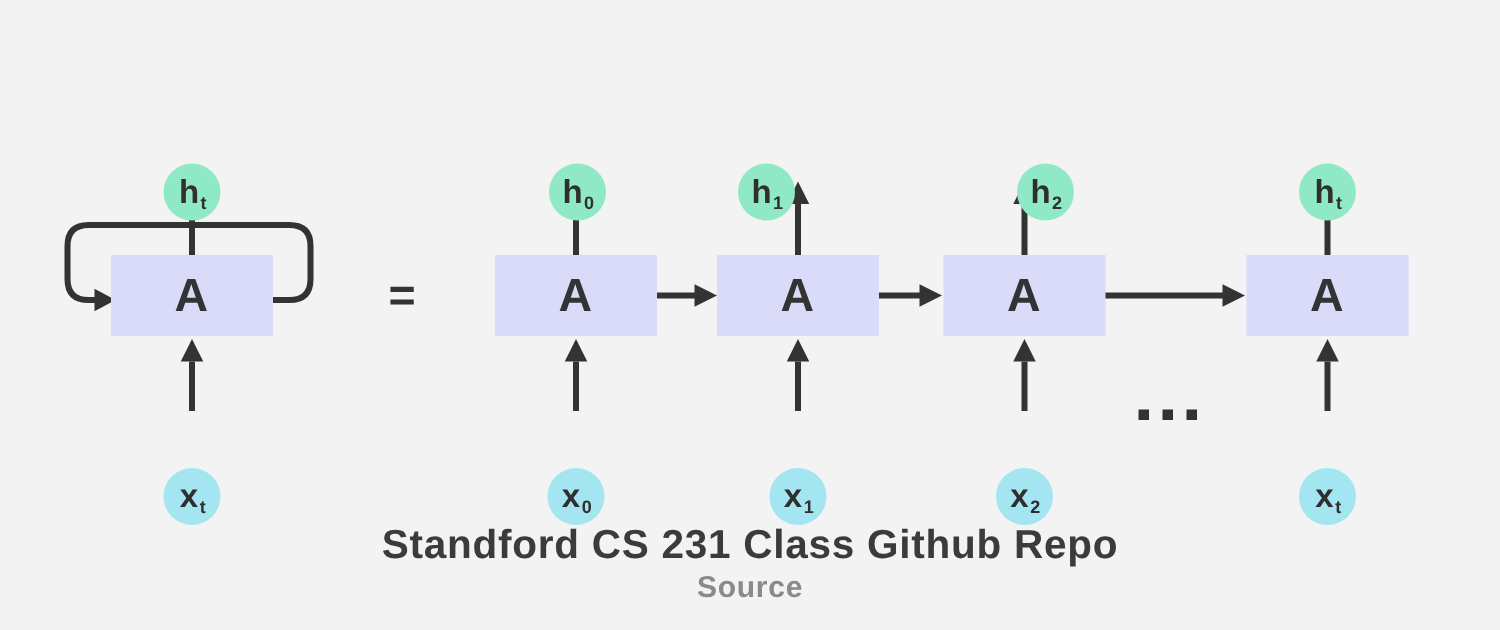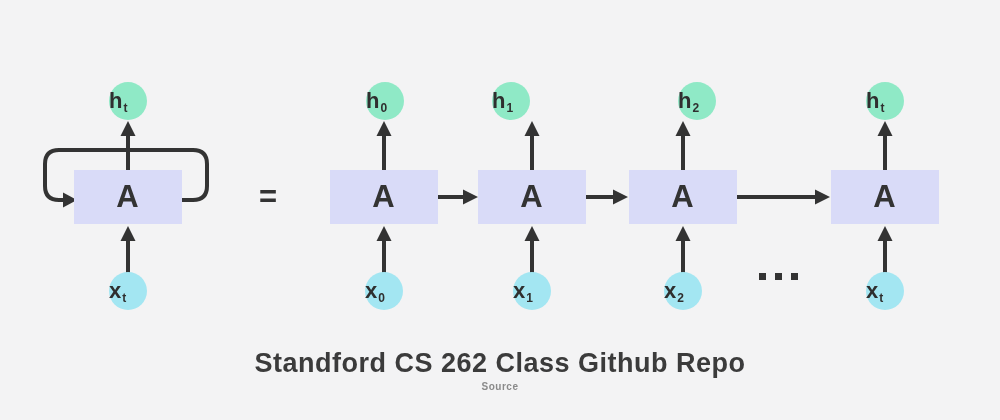--- a/index.html
+++ b/index.html
@@ -9,34 +9,34 @@
   *{box-sizing:border-box; margin:0; padding:0;}
   body{font-family:"Liberation Sans","DejaVu Sans",sans-serif;}
   .stage{position:relative; width:1000px; height:420px; background:var(--background); overflow:hidden;}
   .edges{position:absolute; left:0; top:0; width:1000px; height:420px;}
   .edge{stroke:var(--stroke); stroke-width:4; fill:none;}
   .head{fill:var(--stroke); stroke:none;}
   .cell{position:absolute; top:170px; width:108px; height:54px; background:var(--cell-fill);
         display:flex; align-items:center; justify-content:center;
         font-size:31px; font-weight:700; color:var(--stroke); letter-spacing:1px;}
   .circle{position:absolute; width:38px; height:38px; border-radius:50%;
-        display:flex; align-items:center; 
-        font-weight:700; color:#2f2f2f;}
+        display:flex; align-items:center; justify-content:center;
+        font-weight:700; color:#2f2f2f;margin-top:27px;}
   .circle.out{top:82px; background:var(--output-fill);}
-  .circle.inp{top:272px; background:var(--input-fill);}
+  .circle.inp{top:285px; background:var(--input-fill);}
   .lbl{font-size:22px; line-height:1;}
   .sub{font-size:12px; position:relative; top:4px; left:1px;}
   .equals{position:absolute; left:246px; top:180px; width:44px; height:34px;
         text-align:center; font-size:31px; font-weight:700; color:var(--stroke); line-height:34px;}
   .ellipsis{position:absolute; left:759px; top:273px; display:flex; gap:9px;}
   .ellipsis .dot{width:7px; height:7px; background:var(--stroke);}
   .caption-title{position:absolute; left:0; top:348px; width:1000px; text-align:center;
         font-size:27px; font-weight:700; color:var(--caption-title); letter-spacing:0.5px;}
   .caption-subtitle{position:absolute; left:0; top:381px; width:1000px; text-align:center;
-        font-size:10px; font-weight:700; color:var(--caption-subtitle); letter-spacing:0.5px;}
+        font-size:20px; font-weight:700; color:var(--caption-subtitle); letter-spacing:0.5px;}
 </style>
 </head>
 <body>
 
 <div class="stage">
 
   <svg class="edges" viewBox="0 0 1000 420">
 
     <g>
       <path class="edge" d="M 180 200 L 193 200 Q 207 200 207 186 L 207 164 Q 207 150 193 150 L 59 150 Q 45 150 45 164 L 45 186 Q 45 200 59 200 L 64 200"></path>
@@ -149,16 +149,16 @@
   <div class="circle out" style="left:866px;">
     <span class="lbl"><span>h</span><span class="sub">t</span></span>
   </div>
   <div class="cell" style="left:831px;">
     <span>A</span>
   </div>
   <div class="circle inp" style="left:866px;">
     <span class="lbl"><span>x</span><span class="sub">t</span></span>
   </div>
 
-  <div class="caption-title">Standford CS 262 Class Github Repo</div>
+  <div class="caption-title">Standford CS 231 Class Github Repo</div>
   <div class="caption-subtitle">Source</div>
 
 </div>
 
 </body></html>

